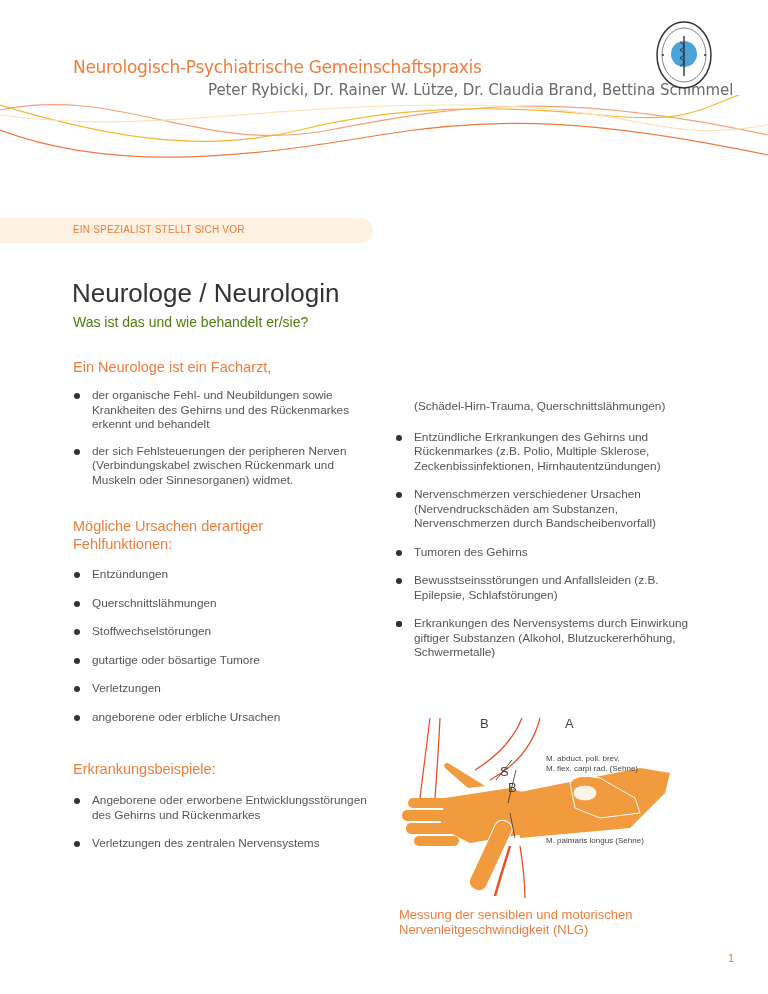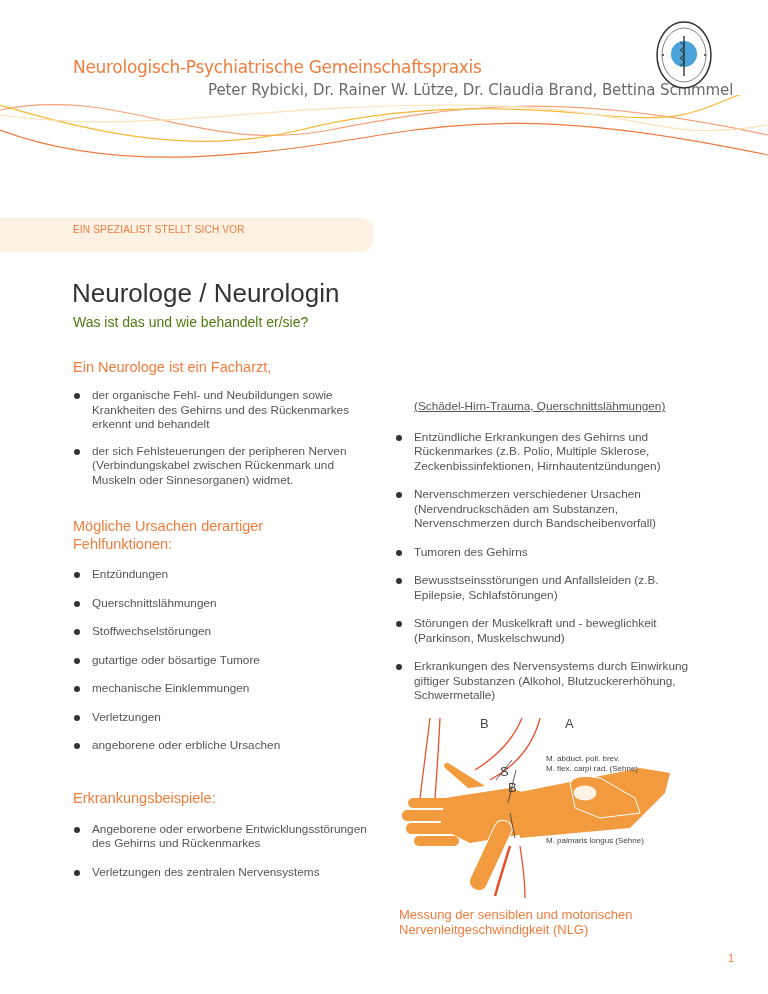--- a/index.html
+++ b/index.html
@@ -2,21 +2,21 @@
 <html><head>
 <meta charset="utf-8">
 <style>
   html, body { margin:0; padding:0; background:#fff; }
   body { width:768px; height:994px; position:relative; overflow:hidden; font-family:"Liberation Sans", sans-serif; color:#3a3a3a; }
   .abs { position:absolute; }
   .practice-name { left:73px; top:57px; font-size:17px; color:#ef7d3c; font-family:"DejaVu Sans", sans-serif; letter-spacing:-0.3px; }
   .doctors { left:208px; top:81px; font-size:15px; color:#6a6a6a; font-family:"DejaVu Sans", sans-serif; letter-spacing:-0.1px; }
   .seal { left:655px; top:20px; width:58px; height:70px; }
   .waves { left:0; top:95px; width:768px; height:80px; }
-  .banner { left:0; top:218px; width:373px; height:34px; background:#fdf1e3; border-radius:0 12px 12px 0; }
+  .banner { left:0; top:218px; width:373px; height:25px; background:#fdf1e3; border-radius:0 12px 12px 0; }
   .banner span { position:absolute; left:73px; top:6px; font-size:10px; color:#ef7d3c; letter-spacing:0.2px; }
   .title { left:72px; top:278px; font-size:26px; color:#333; font-weight:normal; margin:0; }
   .subtitle { left:73px; top:314px; font-size:14px; color:#4d7c0f; }
   h2 { margin:0; font-weight:normal; color:#ef7d3c; font-size:14.5px; line-height:18px; }
   .col { font-size:11.8px; line-height:14.5px; color:#555; }
   ul { list-style:none; margin:0; padding:0; }
   li { position:relative; padding-left:19px; }
   li .dot { position:absolute; left:1px; top:5px; width:6px; height:6px; border-radius:50%; background:#333; }
   .caption { left:399px; top:907px; font-size:13px; color:#ef7d3c; }
   .page-num { left:728px; top:952px; font-size:11px; color:#ef7d3c; }
@@ -58,39 +58,38 @@
   <ul style="margin-top:12px;">
     <li style="margin-bottom:12px;"><span class="dot"></span><span>der organische Fehl- und Neubildungen sowie Krankheiten des Gehirns und des Rückenmarkes erkennt und behandelt</span></li>
     <li><span class="dot"></span><span>der sich Fehlsteuerungen der peripheren Nerven (Verbindungskabel zwischen Rückenmark und Muskeln oder Sinnesorganen) widmet.</span></li>
   </ul>
   <h2 style="margin-top:30px; width:230px;">Mögliche Ursachen derartiger Fehlfunktionen:</h2>
   <ul style="margin-top:14px;">
     <li style="margin-bottom:14px;"><span class="dot"></span><span>Entzündungen</span></li>
     <li style="margin-bottom:14px;"><span class="dot"></span><span>Querschnittslähmungen</span></li>
     <li style="margin-bottom:14px;"><span class="dot"></span><span>Stoffwechselstörungen</span></li>
     <li style="margin-bottom:14px;"><span class="dot"></span><span>gutartige oder bösartige Tumore</span></li>
-    <li style="margin-bottom:14px;"><span class="dot"></span><span>mechanische Einklemmungen</span></li>
     <li style="margin-bottom:14px;"><span class="dot"></span><span>Verletzungen</span></li>
     <li><span class="dot"></span><span>angeborene oder erbliche Ursachen</span></li>
   </ul>
   <h2 style="margin-top:36px;">Erkrankungsbeispiele:</h2>
   <ul style="margin-top:15px;">
     <li style="margin-bottom:14px;"><span class="dot"></span><span>Angeborene oder erworbene Entwicklungsstörungen des Gehirns und Rückenmarkes</span></li>
     <li><span class="dot"></span><span>Verletzungen des zentralen Nervensystems</span></li>
   </ul>
 </div>
 
 <div class="abs col" style="left:395px; top:399px; width:310px;">
-  <div style="padding-left:19px;text-decoration:underline;">(Schädel-Hirn-Trauma, Querschnittslähmungen)</div>
+  <div style="padding-left:19px;">(Schädel-Hirn-Trauma, Querschnittslähmungen)</div>
   <ul style="margin-top:16px;">
     <li style="margin-bottom:14px;"><span class="dot"></span><span>Entzündliche Erkrankungen des Gehirns und Rückenmarkes (z.B. Polio, Multiple Sklerose, Zeckenbissinfektionen, Hirnhautentzündungen)</span></li>
     <li style="margin-bottom:14px;"><span class="dot"></span><span>Nervenschmerzen verschiedener Ursachen (Nervendruckschäden am Substanzen, Nervenschmerzen durch Bandscheibenvorfall)</span></li>
     <li style="margin-bottom:14px;"><span class="dot"></span><span>Tumoren des Gehirns</span></li>
     <li style="margin-bottom:14px;"><span class="dot"></span><span>Bewusstseinsstörungen und Anfallsleiden (z.B. Epilepsie, Schlafstörungen)</span></li>
-    <li style="margin-bottom:14px;"><span class="dot"></span><span>Störungen der Muskelkraft und - beweglichkeit (Parkinson, Muskelschwund)</span></li>
+    <li style="margin-bottom:14px;"><span class="dot"></span></li>
     <li><span class="dot"></span><span>Erkrankungen des Nervensystems durch Einwirkung giftiger Substanzen (Alkohol, Blutzuckererhöhung, Schwermetalle)</span></li>
   </ul>
 </div>
 
 <div class="abs figure">
   <svg width="300" height="180" viewBox="0 0 300 180" style="position:absolute;left:0;top:0;">
 
     <path d="M115 75 L240 50 L270 55 L265 75 L230 110 L120 120 Z" fill="#f29a3e"></path>
 
     <path d="M45 80 L110 70 L125 75 L130 115 L70 125 L40 110 Z" fill="#f29a3e"></path>

